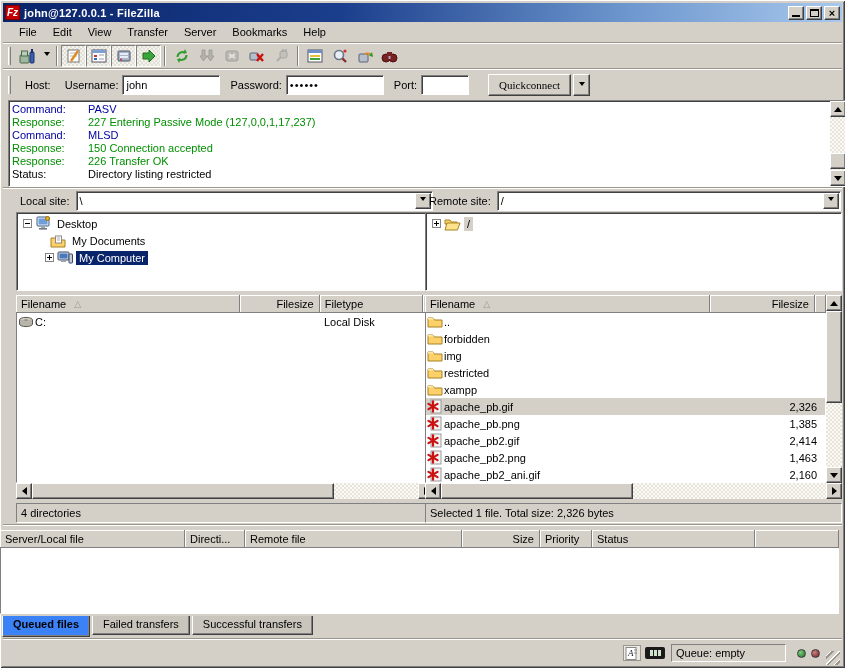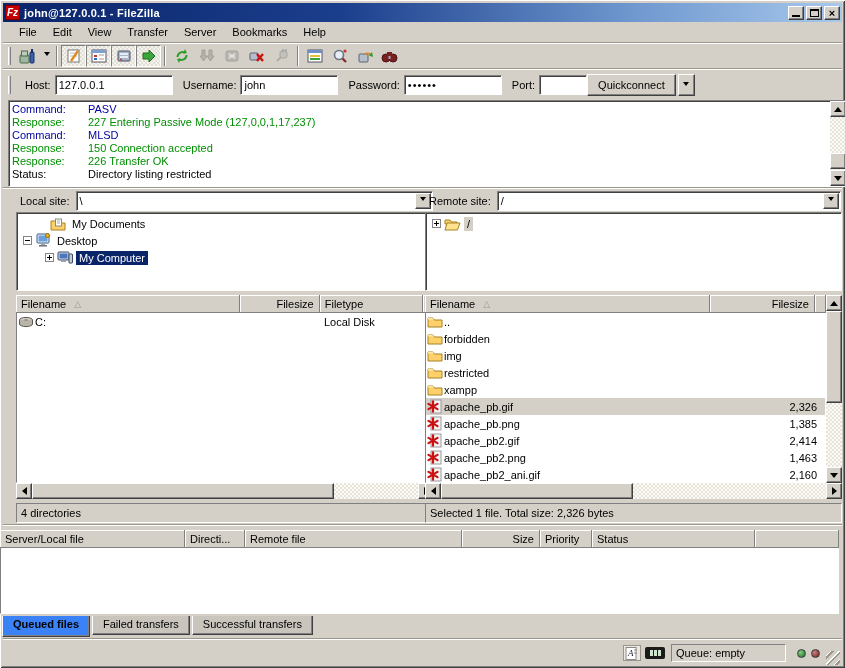--- a/index.html
+++ b/index.html
@@ -266,28 +266,27 @@
           <rect x="6" y="4" width="5" height="4" fill="#7a2020"></rect>
           <rect x="7.5" y="8" width="2" height="3" fill="#a8a8c0"></rect>
         </svg>
     </div>
   </div>
   <div class="bar-divider" style="top:68px"></div>
 
   <div id="quickbar">
     <div class="grip"></div>
     <span class="qlabel">Host:</span>
-    <input class="qinput sunken" style="width: 118px;" value="127.0.0.1">
     <span class="qlabel">Username:</span>
     <input class="qinput sunken" style="width: 98px;" value="john">
     <span class="qlabel">Password:</span>
     <input class="qinput sunken" style="width: 98px; letter-spacing: 1px;" value="••••••">
     <span class="qlabel">Port:</span>
     <input class="qinput sunken" style="width: 48px;" value="">
-    <button class="btn raised" style="margin-left:0; font-family:Liberation Sans, sans-serif">Quickconnect</button>
+    <button class="btn raised" style="margin-left:19px; font-family:Liberation Serif, serif">Quickconnect</button>
     <div id="qc-drop" class="raised">
         <div class="tri-down" style="margin-top:2px"></div>
       </div>
   </div>
 
   <div id="logpanel" class="sunken">
     <div id="logtext">
       <div class="logline cmd">
           <span class="loglabel">Command:</span>
           <span>PASV</span>
@@ -329,44 +328,44 @@
     <div class="site-row">
       <span class="site-label">Local site:</span>
       <div class="combo sunken">
         <span>\</span>
         <div class="combo-arrow raised">
             <div class="tri-down" style="margin-top:0"></div>
           </div>
       </div>
     </div>
     <div class="treebox sunken">
-      <div class="trow" style="padding-left:30px">
-        <span class="tico">
-            <svg width="16" height="14">
-              <path d="M1 4h5l1.4 2H15v7H1z" fill="#fdd06a" stroke="#a68322"></path>
-              <rect x="5.5" y="2" width="6" height="7" fill="#fff" stroke="#8a8a8a"></rect>
-              <line x1="7" y1="4" x2="10" y2="4" stroke="#aaa"></line>
-              <line x1="7" y1="6" x2="10" y2="6" stroke="#aaa"></line>
-            </svg>
-          </span>
-        <span class="tlabel">My Documents</span>
-      </div>
       <div class="trow" style="padding-left:6px">
         <div class="expander"></div>
         <span class="tico">
             <svg width="16" height="15">
               <rect x="2" y="1" width="12" height="9" rx="1" fill="#e8f0fa" stroke="#3a5a8c"></rect>
               <rect x="3.5" y="2.5" width="9" height="6" fill="#6f9fd8"></rect>
               <rect x="6" y="10" width="4" height="2" fill="#9aa"></rect>
               <rect x="4" y="12" width="8" height="1.6" fill="#778"></rect>
               <circle cx="12.5" cy="2.5" r="2" fill="#e8b020" stroke="#96700e"></circle>
             </svg>
           </span>
         <span class="tlabel">Desktop</span>
       </div>
+      <div class="trow" style="padding-left:30px">
+        <span class="tico">
+            <svg width="16" height="14">
+              <path d="M1 4h5l1.4 2H15v7H1z" fill="#fdd06a" stroke="#a68322"></path>
+              <rect x="5.5" y="2" width="6" height="7" fill="#fff" stroke="#8a8a8a"></rect>
+              <line x1="7" y1="4" x2="10" y2="4" stroke="#aaa"></line>
+              <line x1="7" y1="6" x2="10" y2="6" stroke="#aaa"></line>
+            </svg>
+          </span>
+        <span class="tlabel">My Documents</span>
+      </div>
       <div class="trow" style="padding-left:28px">
         <div class="expander plus"></div>
         <span class="tico">
             <svg width="16" height="15">
               <rect x="1" y="2" width="11" height="8" rx="1" fill="#d7dde6" stroke="#3a4a66"></rect>
               <rect x="2.5" y="3.5" width="8" height="5" fill="#4a78c0"></rect>
               <rect x="4" y="10" width="5" height="2" fill="#9aa3b2"></rect>
               <rect x="12" y="4" width="3.5" height="9" rx="0.5" fill="#c6cdd8" stroke="#3a4a66"></rect>
             </svg>
           </span>

